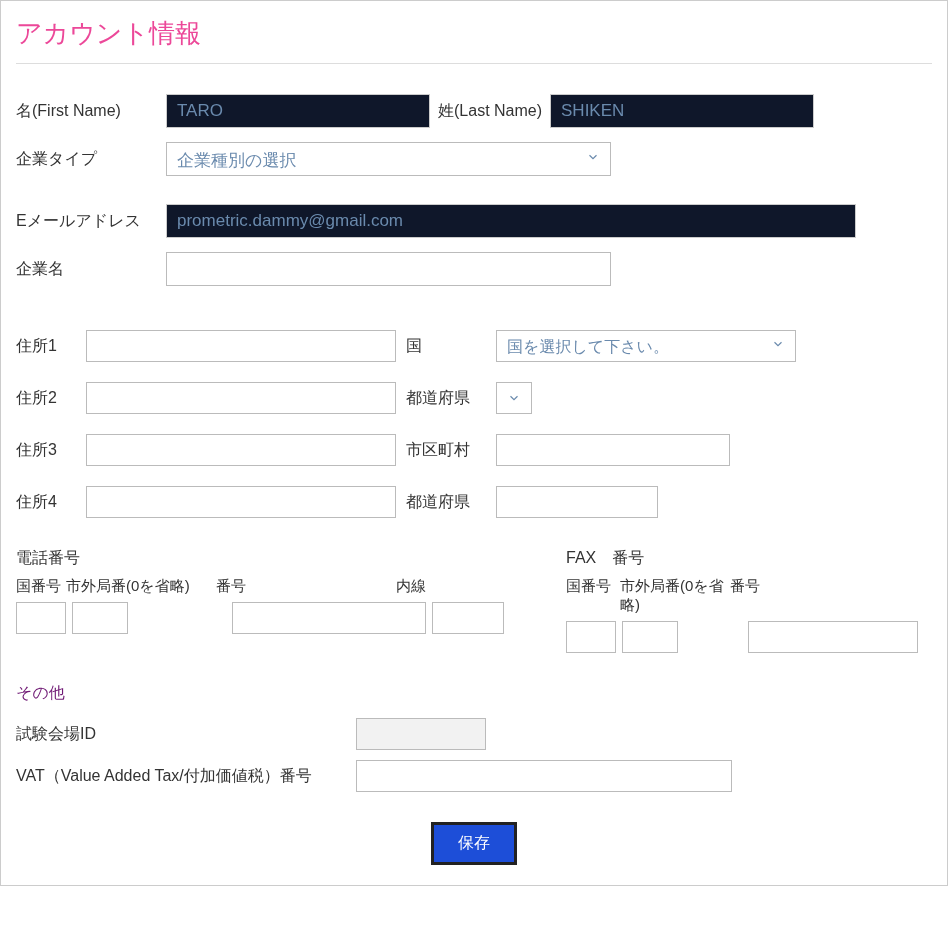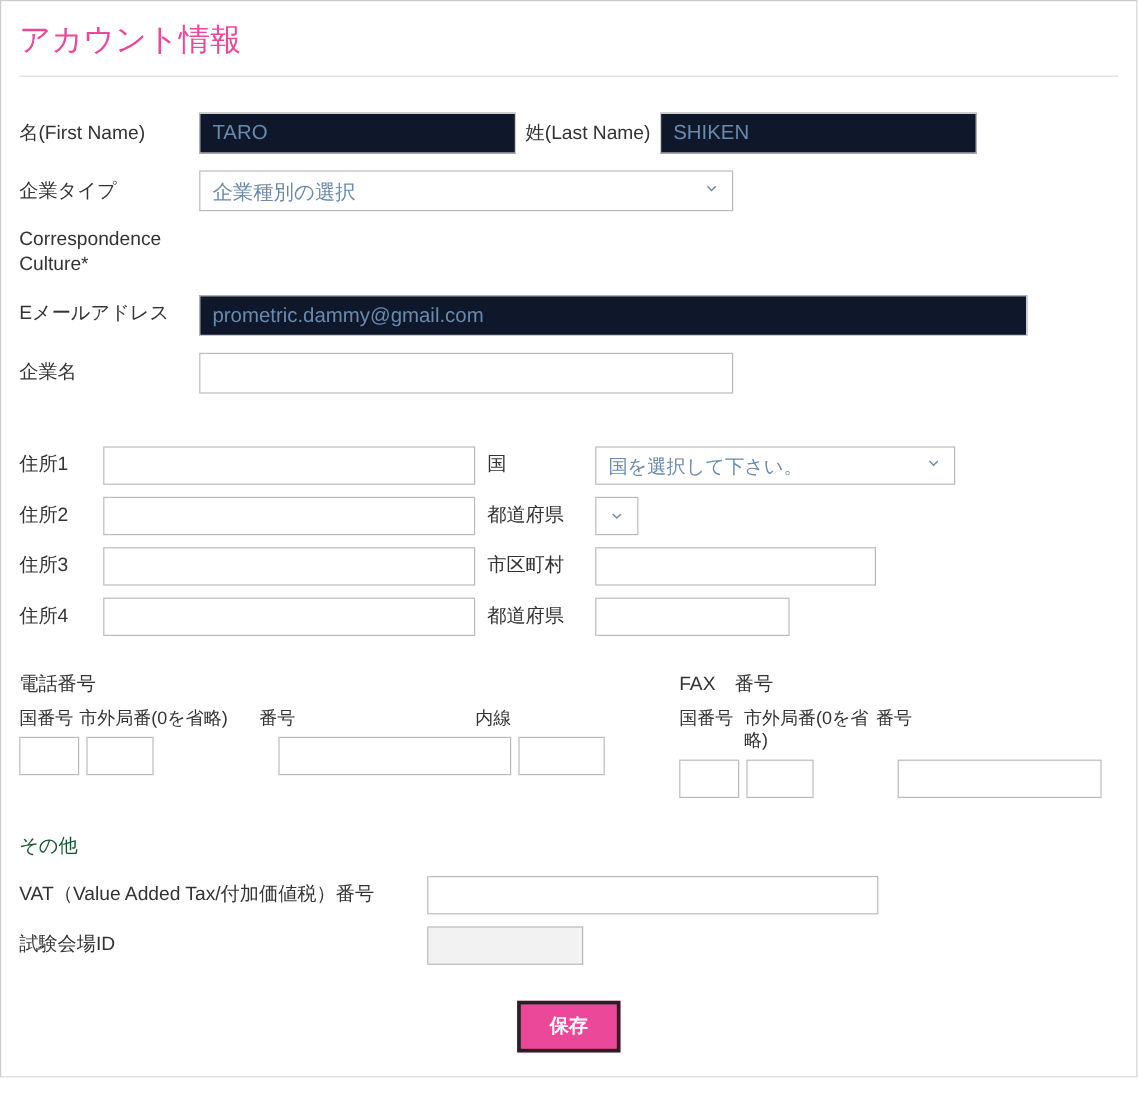--- a/index.html
+++ b/index.html
@@ -71,21 +71,21 @@
     }
     .chevron {
       color: #6a8aad;
     }
     .section-break {
       height: 30px;
     }
     .addr-grid {
       display: grid;
       grid-template-columns: 60px 310px 80px auto;
-      gap: 10px 10px;
+      gap: 20px 10px;
       align-items: center;
       margin-bottom: 30px;
     }
     .addr-label {
       font-size: 16px;
       color: #333;
     }
     .addr-input {
       border: 1px solid #bbb;
       height: 32px;
@@ -128,44 +128,44 @@
       border: 1px solid #bbb;
       height: 32px;
       padding: 4px;
       font-size: 14px;
     }
     .other-section {
       margin-bottom: 30px;
     }
     .other-header {
       font-size: 16px;
-      color: #14532d;
+      color: #701a75;
       margin-bottom: 14px;
     }
     .other-row {
       display: flex;
       align-items: center;
       margin-bottom: 10px;
     }
     .other-label {
       font-size: 16px;
       color: #333;
       width: 340px;
     }
     .save-wrap {
       text-align: center;
     }
     .save-button {
-      background: #ec4899;
+      background: #1d4ed8;
       color: #fff;
       border: 3px solid #222;
       padding: 8px 24px;
       font-size: 16px;
       cursor: pointer;
-      font-weight: bold;
+      font-weight: normal;
     }
   </style>
 </head>
 <body>
 
 <div class="container">
   <h1 class="page-title">アカウント情報</h1>
   <hr class="divider">
 
   <div class="form-row">
@@ -181,21 +181,20 @@
       <span>企業種別の選択</span>
       <span class="chevron">
         <svg width="14" height="14" viewBox="0 0 24 24" fill="none" stroke="#6a8aad" stroke-width="2">
             <polyline points="6 9 12 15 18 9"></polyline>
           </svg>
       </span>
     </div>
   </div>
 
   <div class="form-row">
-    <span class="label" style="line-height:1.3">Correspondence Culture*</span>
   </div>
 
   <div class="form-row">
     <span class="label" style="line-height:1.3">Eメールアドレス</span>
     <input class="text-input readonly" style="width: 690px;" readonly="" value="prometric.dammy@gmail.com">
   </div>
 
   <div class="form-row">
     <span class="label">企業名</span>
     <input class="text-input" style="width: 445px;" value="">
@@ -267,25 +266,25 @@
         <input class="phone-input" style="width: 56px;" value="">
         <span style="width:58px"></span>
         <input class="phone-input" style="width: 170px;" value="">
       </div>
     </div>
   </div>
 
   <div class="other-section">
     <div class="other-header">その他</div>
     <div class="other-row">
+      <span class="other-label">試験会場ID</span>
+      <input class="addr-input readonly" style="width: 130px; background: rgb(242, 242, 242);" readonly="" value="">
+    </div>
+    <div class="other-row">
       <span class="other-label">VAT（Value Added Tax/付加価値税）番号</span>
       <input class="addr-input" style="width: 376px;" value="">
     </div>
-    <div class="other-row">
-      <span class="other-label">試験会場ID</span>
-      <input class="addr-input readonly" style="width: 130px; background: rgb(242, 242, 242);" readonly="" value="">
-    </div>
   </div>
 
   <div class="save-wrap">
     <button class="save-button">保存</button>
   </div>
 </div>
 
 </body></html>

